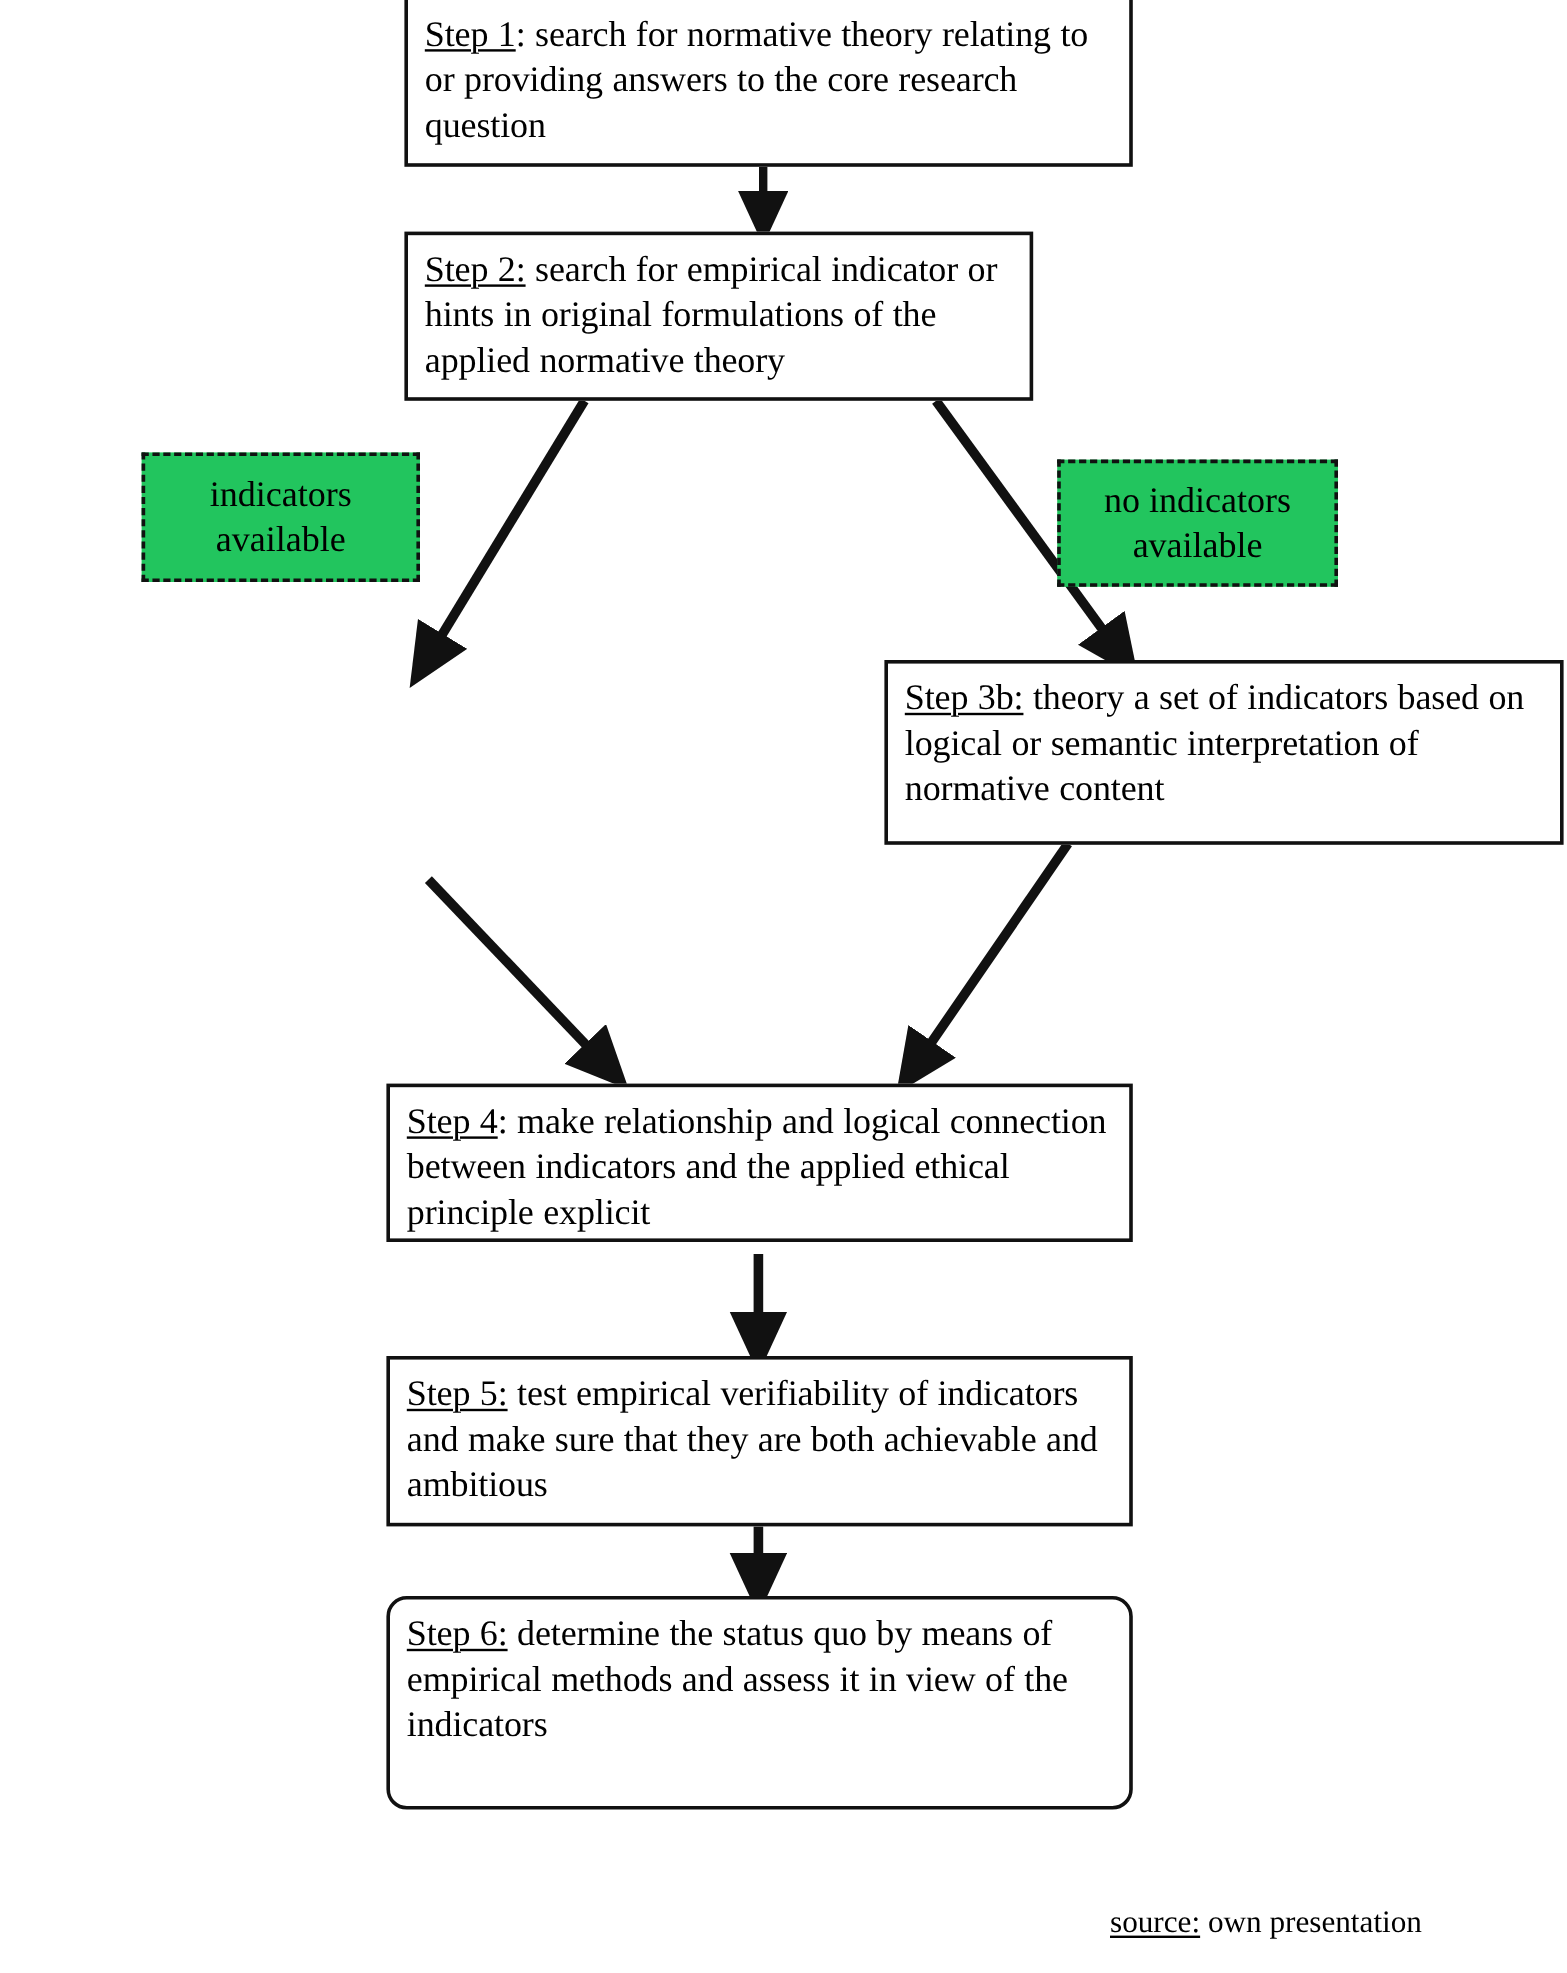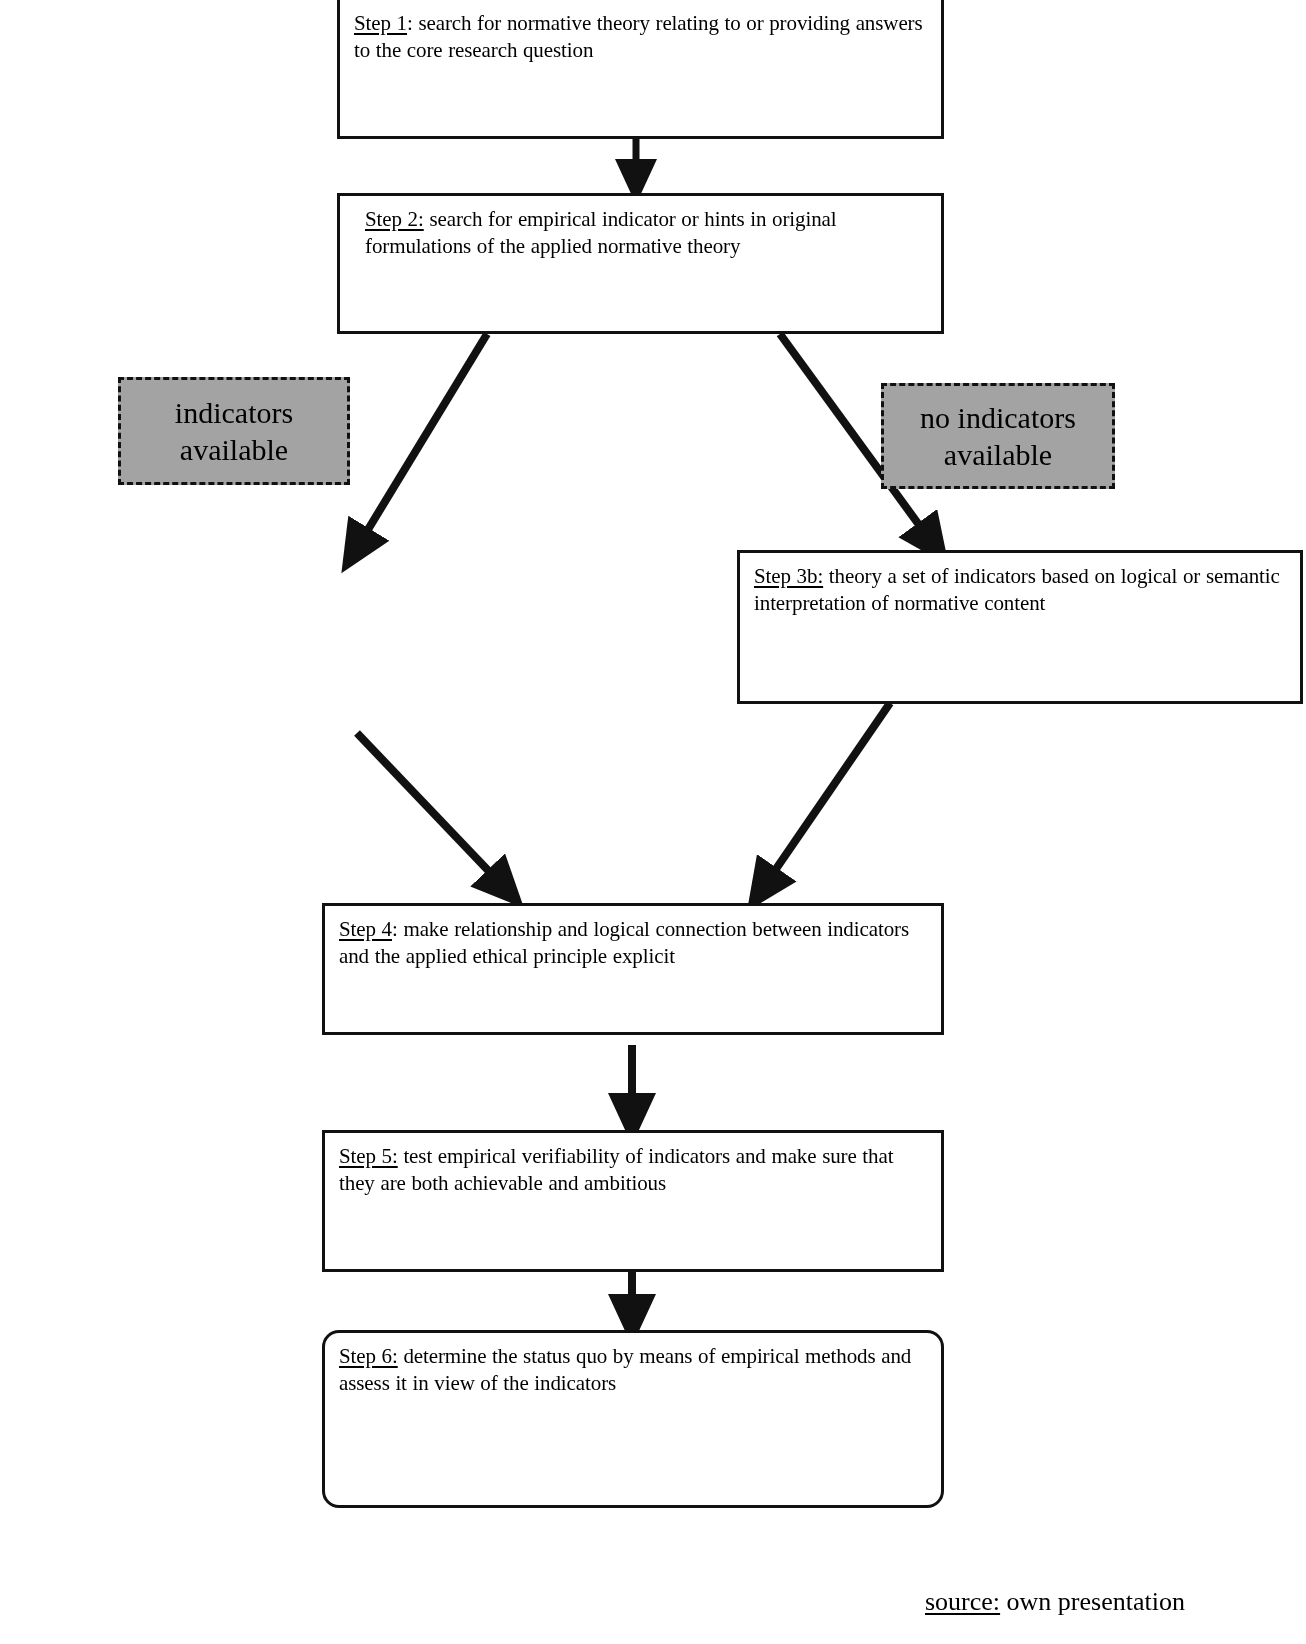--- a/index.html
+++ b/index.html
@@ -29,36 +29,36 @@
   .node {
     position: absolute;
     box-sizing: border-box;
     border: 3px solid #111111;
     background: #ffffff;
     display: flex;
     align-items: flex-start;
     z-index: 2;
   }
   .node .txt {
-    font-size: 21px;
+    font-size: 30px;
     line-height: 1.27;
     padding: 10px 14px 8px 14px;
     letter-spacing: -0.1px;
     word-spacing: 0.5px;
   }
   .node .lead {
     text-decoration: underline;
     text-underline-offset: 3px;
     text-decoration-thickness: 2px;
   }
   .cond {
     position: absolute;
     box-sizing: border-box;
     border: 3px dashed #111111;
-    background: #a3a3a3;
+    background: #22c55e;
     display: flex;
     align-items: center;
     justify-content: center;
     text-align: center;
     z-index: 2;
   }
   .cond .txt {
     font-size: 30px;
     line-height: 1.25;
   }
@@ -103,21 +103,21 @@
 
     <line x1="632" y1="1272" x2="632" y2="1318" stroke="#111111" stroke-width="8" marker-end="url(#ah)"></line>
   </svg>
 
   <div class="node" style="left:337px; top:-3px; width:607px; height:142px;">
     <div class="txt">
       <span class="lead">Step 1</span><span>:</span><span> search for normative theory relating to or providing answers to the core research question</span>
     </div>
   </div>
 
-  <div class="node" style="left:337px; top:193px; width:607px; height:141px;padding-left:11px;">
+  <div class="node" style="left:337px; top:193px; width:524px; height:141px;">
     <div class="txt">
       <span class="lead">Step 2:</span><span> search for empirical indicator or hints in original formulations of the applied normative theory</span>
     </div>
   </div>
 
   <div class="cond" style="left:118px; top:377px; width:232px; height:108px;">
     <div class="txt">
       <span>indicators</span><br>
       <span>available</span>
     </div>

